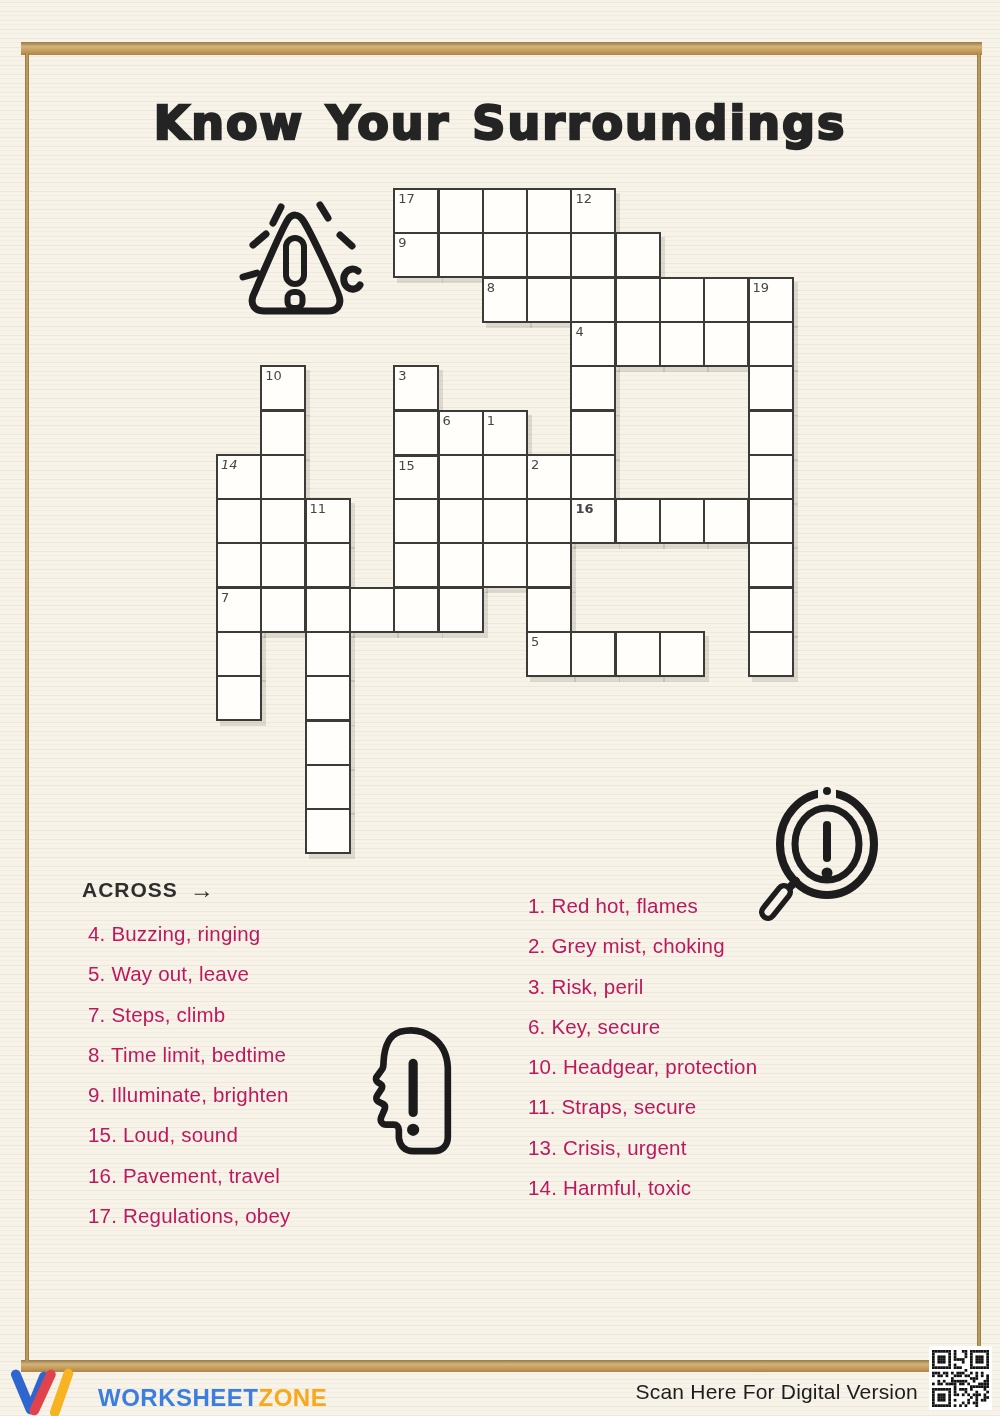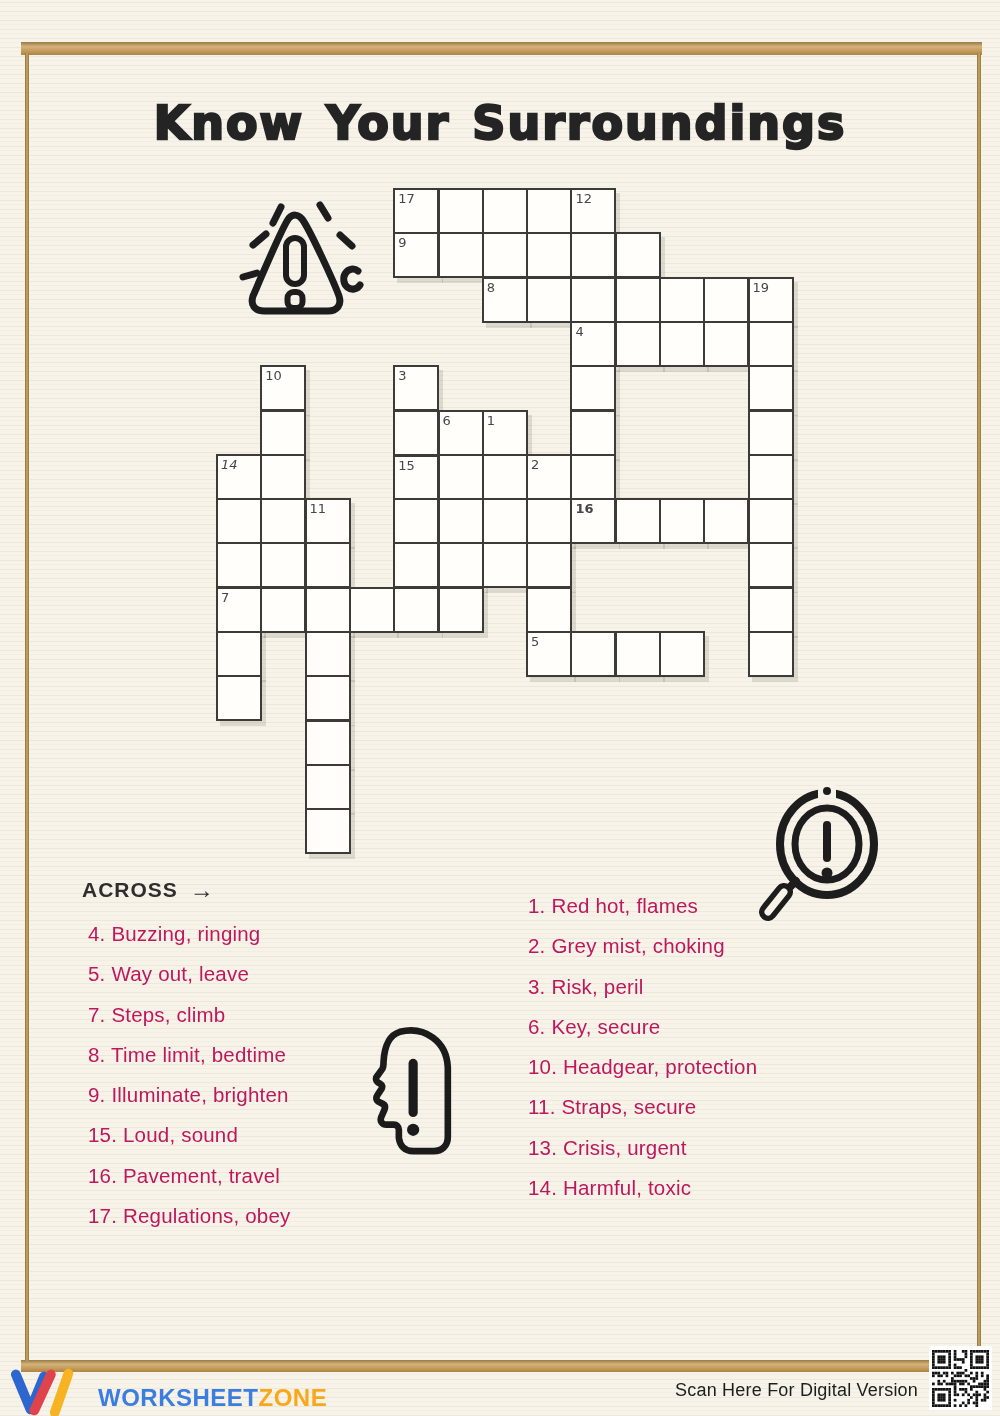--- a/index.html
+++ b/index.html
@@ -55,21 +55,21 @@
   ul.clues li{height:40.3px;font-size:20.5px;color:#be185d;letter-spacing:0.2px;}
   
   .icon{position:absolute;z-index:2;}
   
   .footer-logo{position:absolute;left:10px;top:1366px;z-index:4;display:flex;align-items:center;}
   .logo-text{font-size:24px;font-weight:bold;letter-spacing:0.5px;margin-left:16px;margin-top:14px;}
   .logo-text .blue{color:#3b7ee0;}
   .logo-text .orange{color:#f8a81d;}
   .scan-text{
     position:absolute;right:82px;top:1380px;z-index:4;
-    font-size:18px;color:#1d1d1d;letter-spacing:0.2px;
+    font-size:21px;color:#1d1d1d;letter-spacing:0.2px;
   }
   .qr{position:absolute;left:929px;top:1346px;width:63px;height:64px;background:#ffffff;z-index:5;
       display:flex;align-items:center;justify-content:center;}
 </style>
 </head>
 <body>
 
 <div class="page">
 
   <div class="bar top"></div>

